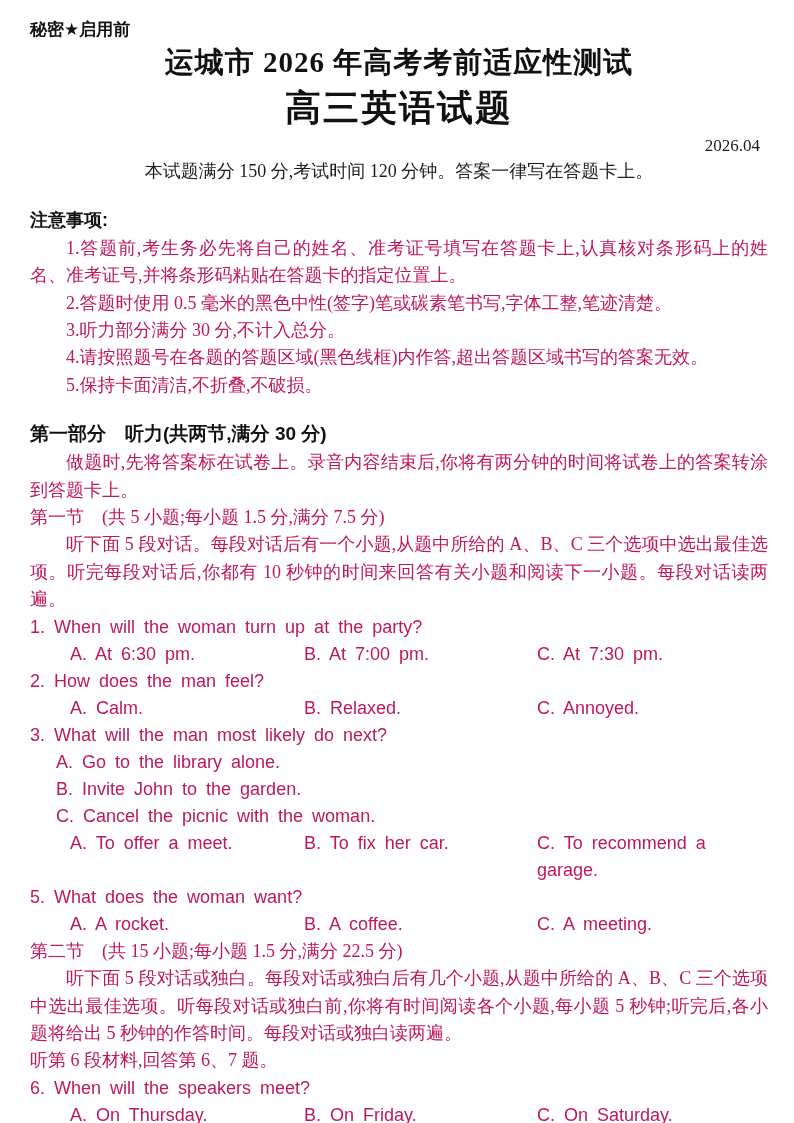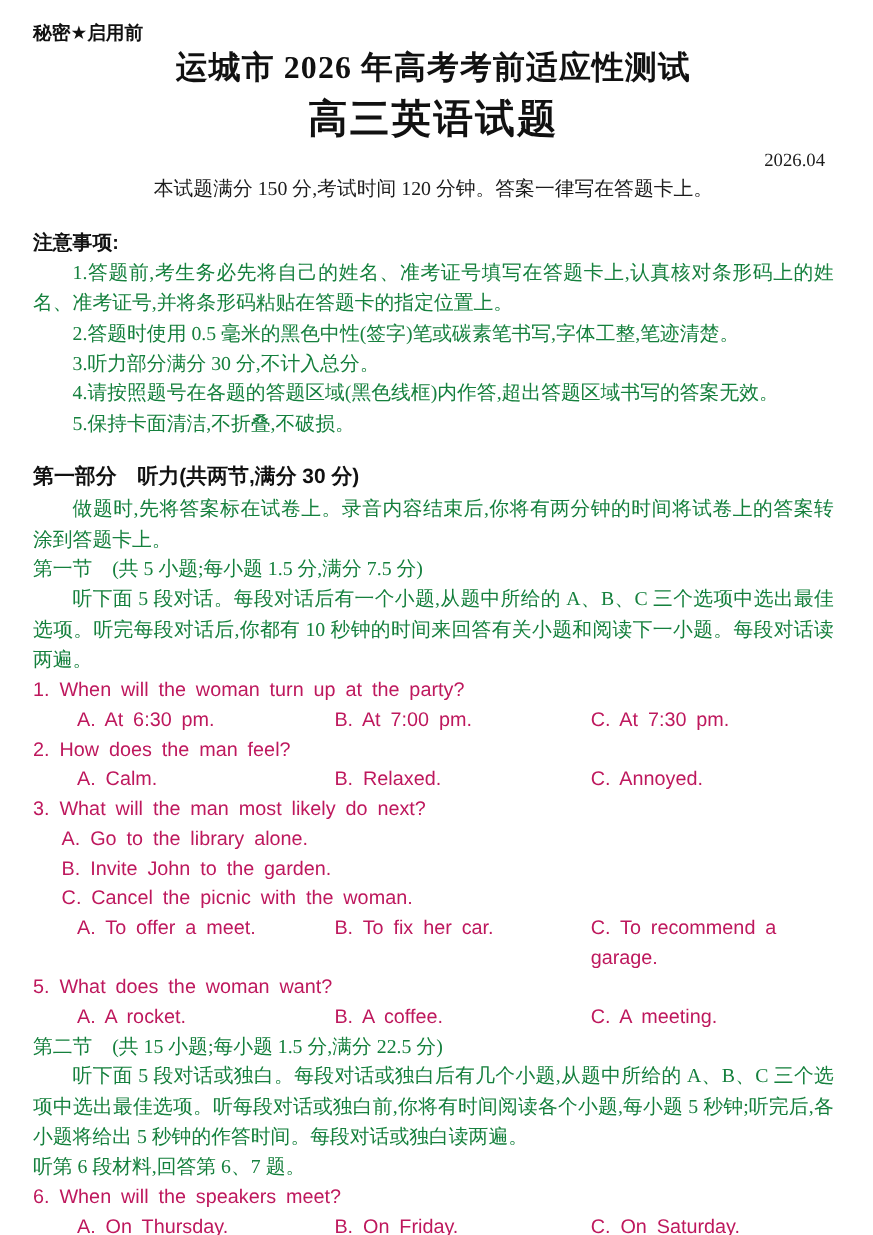--- a/index.html
+++ b/index.html
@@ -4,36 +4,36 @@
 <style>
   * { margin: 0; padding: 0; box-sizing: border-box; }
   html, body {
     width: 794px; height: 1123px;
     background: #ffffff;
     font-family: "Liberation Serif", "DejaVu Serif", serif;
   }
   .page {
     position: relative;
     width: 794px; height: 1123px;
-    padding: 18px 36px 0 30px;
+    padding: 18px 26px 0 30px;
     color: #1c1c1c;
     overflow: hidden;
     background: #ffffff;
   }
   .hei {
     font-family: "Liberation Sans", "DejaVu Sans", sans-serif;
     font-weight: bold;
     color: #111;
   }
   .cn {
     font-family: "Liberation Serif", "DejaVu Serif", serif;
     font-size: 18px;
     line-height: 27.4px;
     text-align: justify;
-    color: #15803d;
+    color: #be185d;
   }
   .en {
     font-family: Liberation Sans, sans-serif;
     font-size: 18px;
     line-height: 27px;
     word-spacing: 4px;
     color: #be185d;
   }
   .secrecy { font-size: 17px; line-height: 24px; }
   .title1 { text-align: center; font-size: 29px; line-height: 40px; letter-spacing: 1px; font-family: Liberation Serif, serif; }

